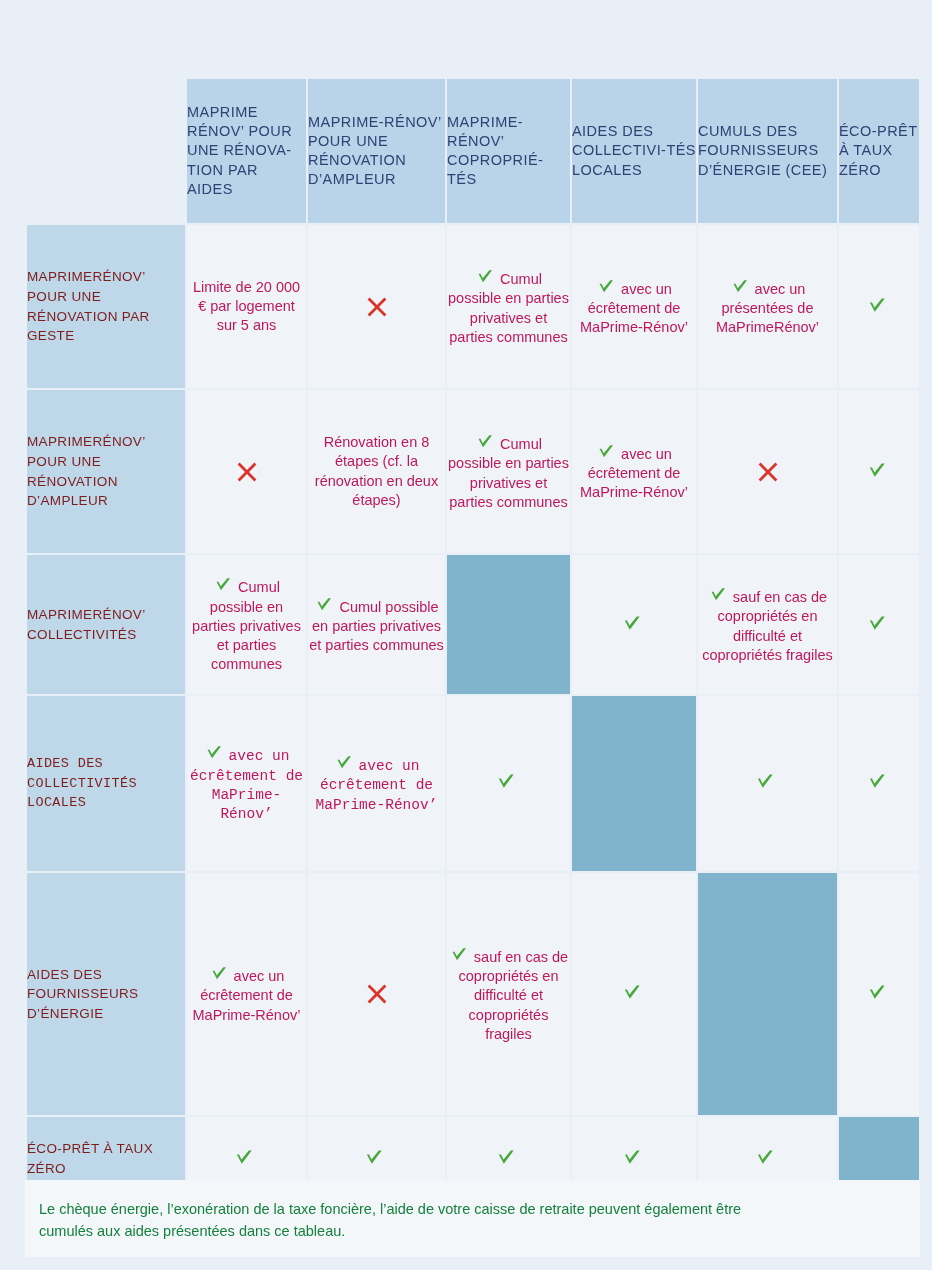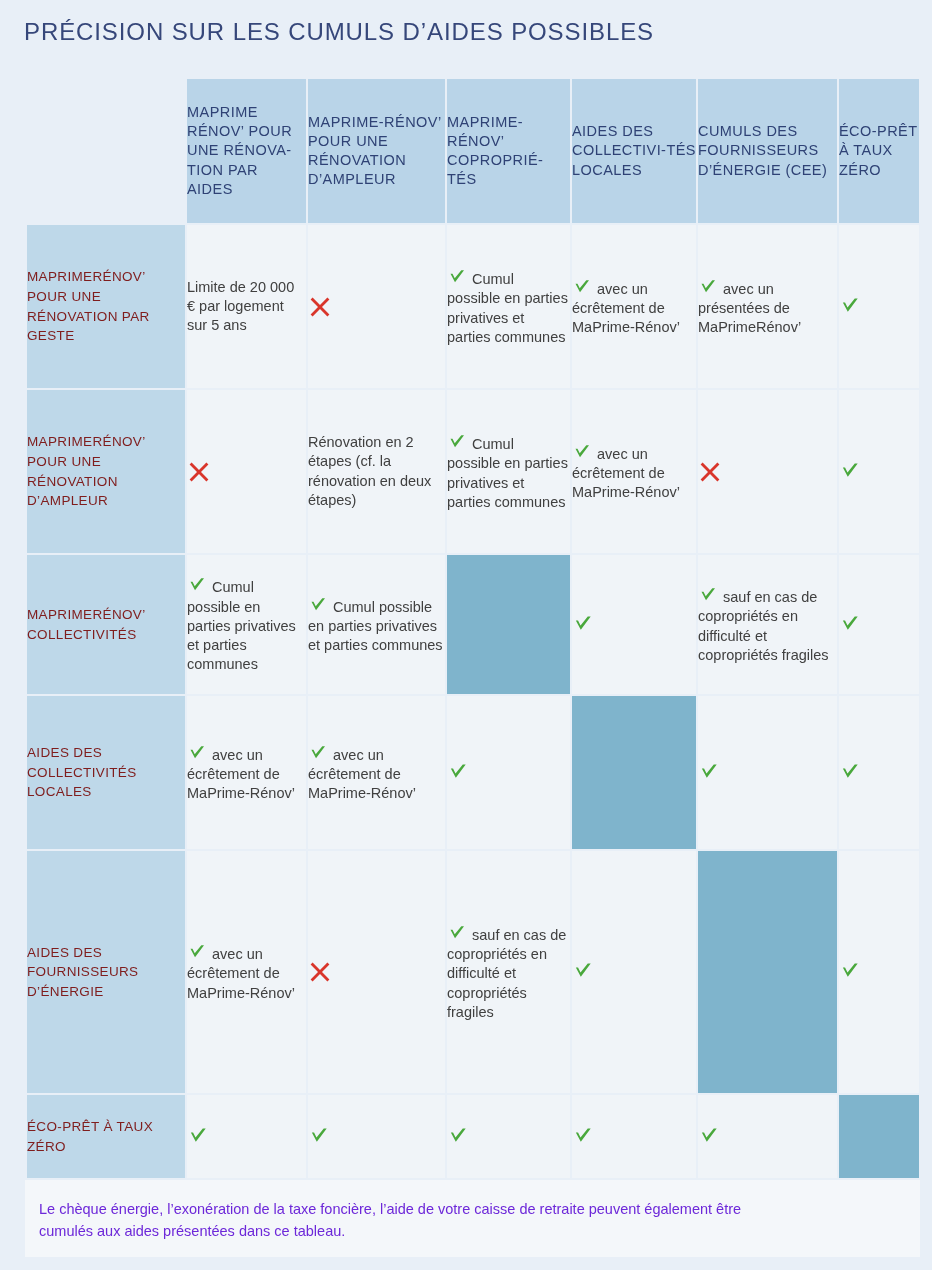--- a/index.html
+++ b/index.html
@@ -88,38 +88,39 @@
     line-height: 1.45;
     letter-spacing: 0.35px;
     text-align: left;
     padding: 0 12px;
     box-sizing: border-box;
   }
 
   
   .cell {
     background: #f0f4f8;
-    color: #404040;
+    color: #be185d;
     font-size: 14.5px;
     line-height: 1.33;
+    text-align: center;
     padding: 10px 8px;
     box-sizing: border-box;
     vertical-align: middle;
   }
 
   
   .cell.diag {
     background: #7fb4cc;
   }
 
   
   tr.r-0 td, tr.r-0 th { height: 163px; }
   tr.r-1 td, tr.r-1 th { height: 163px; }
   tr.r-2 td, tr.r-2 th { height: 139px; }
-  tr.r-3 td, tr.r-3 th { height: 153px; }
+  tr.r-3 td, tr.r-3 th { height: 175px; font-family: Liberation Mono, monospace; }
   tr.r-4 td, tr.r-4 th { height: 242px; }
   tr.r-5 td, tr.r-5 th { height: 83px; }
 
   
   .cell .cellinner {
     display: block;
   }
 
   
   .mark {
@@ -139,31 +140,30 @@
     width: 895px;
     height: 77px;
     background: #f4f7fa;
     box-sizing: border-box;
   }
   #note .note-text {
     position: absolute;
     left: 14px;
     top: 18px;
     width: 760px;
-    color: #6d28d9;
+    color: #15803d;
     font-size: 14.5px;
     line-height: 1.55;
   }
 </style>
 </head>
 <body>
 
 <div id="page">
 
-  <div id="title">PRÉCISION SUR LES CUMULS D’AIDES POSSIBLES</div>
 
   <table id="matrix">
     <colgroup>
       <col class="c-rowlabel">
       <col class="c-1">
         <col class="c-2">
         <col class="c-3">
       <col class="c-4">
         <col class="c-5">
         <col class="c-6">
@@ -212,21 +212,21 @@
           </td>
         </tr>
         <tr class="r-1">
           <th class="rowhead"><span>MAPRIMERÉNOV’ POUR UNE RÉNOVATION D’AMPLEUR</span></th>
           <td class="cell">
             <span class="cellinner"><span class="mark mark-solo"><svg width="24" height="24" viewBox="0 0 24 24" aria-hidden="true">
                   <path d="M4.6 2.6 L12 10 L19.4 2.6 L21.4 4.6 L14 12 L21.4 19.4 L19.4 21.4 L12 14 L4.6 21.4 L2.6 19.4 L10 12 L2.6 4.6 Z" fill="#d9352b"></path>
                 </svg></span></span>
           </td>
           <td class="cell">
-            <span class="cellinner"><span>Rénovation en 2 étapes (cf. la rénovation en deux étapes)</span></span>
+            <span class="cellinner"><span>Rénovation en 8 étapes (cf. la rénovation en deux étapes)</span></span>
           </td>
           <td class="cell">
             <span class="cellinner"><span class="mark mark-check"><svg width="20" height="20" viewBox="0 0 24 24" aria-hidden="true">
                   <path d="M4.2 9.2 L9.6 19.4 L20.4 5.0 L17.2 5.0 L9.3 14.6 L6.6 9.2 Z" fill="#49a83c"></path>
                 </svg></span><span>Cumul possible en parties privatives et parties communes</span></span>
           </td>
           <td class="cell">
             <span class="cellinner"><span class="mark mark-check"><svg width="20" height="20" viewBox="0 0 24 24" aria-hidden="true">
                   <path d="M4.2 9.2 L9.6 19.4 L20.4 5.0 L17.2 5.0 L9.3 14.6 L6.6 9.2 Z" fill="#49a83c"></path>
                 </svg></span><span>avec un écrêtement de MaPrime-Rénov’</span></span>

